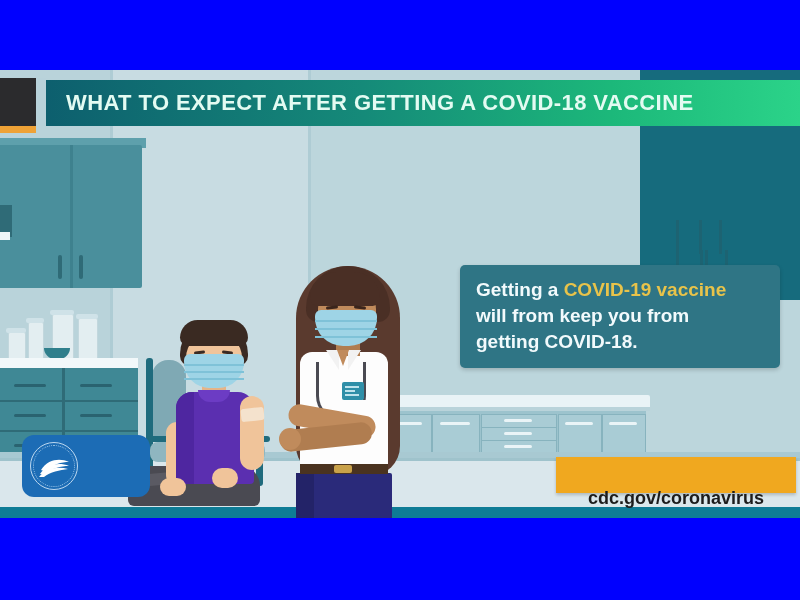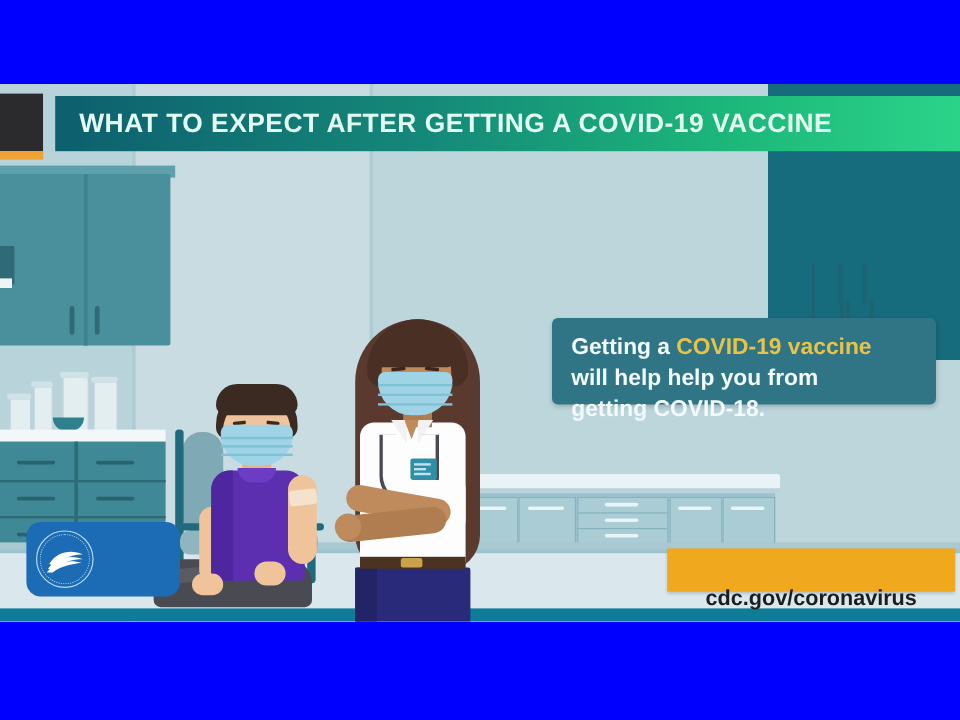--- a/index.html
+++ b/index.html
@@ -125,21 +125,21 @@
     color:#e3fbf2;font-weight:bold;font-size:22px;letter-spacing:.4px;
     padding-left:20px;white-space:nowrap;
     font-family:"Liberation Sans", sans-serif;
   }
   .corner-dark{position:absolute;left:0;top:78px;width:36px;height:48px;background:#2b2b2d;}
   .corner-orange{position:absolute;left:0;top:126px;width:36px;height:7px;background:#eea236;}
   .corner-gap{position:absolute;left:36px;top:78px;width:10px;height:48px;background:#b8d2da;}
 
   
   #msg-box{
-    position:absolute;left:460px;top:195px;width:320px;height:72px;
+    position:absolute;left:460px;top:195px;width:320px;height:103px;
     background:#2f7585;border-radius:5px;
     padding:12px 16px;box-sizing:border-box;
     box-shadow:0 2px 4px rgba(0,0,0,.18);
   }
   #msg-text{
     color:#f2fafc;font-size:19px;line-height:26px;font-weight:bold;
     font-family:"Liberation Sans", sans-serif;
   }
   .hl{color:#e8c34a;}
 
@@ -318,21 +318,21 @@
       <div class="nu-eye" style="left:357px;top:243px"></div>
       <div class="nu-mask"></div>
       <div class="nu-mask-line" style="top:250px"></div>
       <div class="nu-mask-line" style="top:258px"></div>
       <div class="nu-mask-line" style="top:266px"></div>
     </div>
 
     <div id="msg-box">
       <div id="msg-text">
         <span>Getting a </span><span class="hl">COVID-19 vaccine</span><br>
-        <span>will help help you from</span><br>
+        <span>will from keep you from</span><br>
         <span>getting COVID-18.</span>
       </div>
     </div>
 
     <div id="cdc-logo">
       <div class="hhs-seal">
         <div class="hhs-ring"></div>
         <div class="hhs-micro"></div>
         <svg class="hhs-bird" viewBox="0 0 34 22">
           <path d="M3 14 C10 3, 22 2, 31 6 C24 6, 14 8, 8 16 Z" fill="#ffffff"></path>
@@ -347,16 +347,16 @@
     </div>
 
     <div id="watermark"></div>
 
   </div>
 
   <div class="corner-dark"></div>
   <div class="corner-orange"></div>
   <div class="corner-gap"></div>
   <div id="title-banner">
-    <span id="title-text">WHAT TO EXPECT AFTER GETTING A COVID-19 VACCINE</span>
+    <span id="title-text">WHAT TO EXPECT AFTER GETTING A COVID-18 VACCINE</span>
   </div>
 
 </div>
 
 </body></html>

